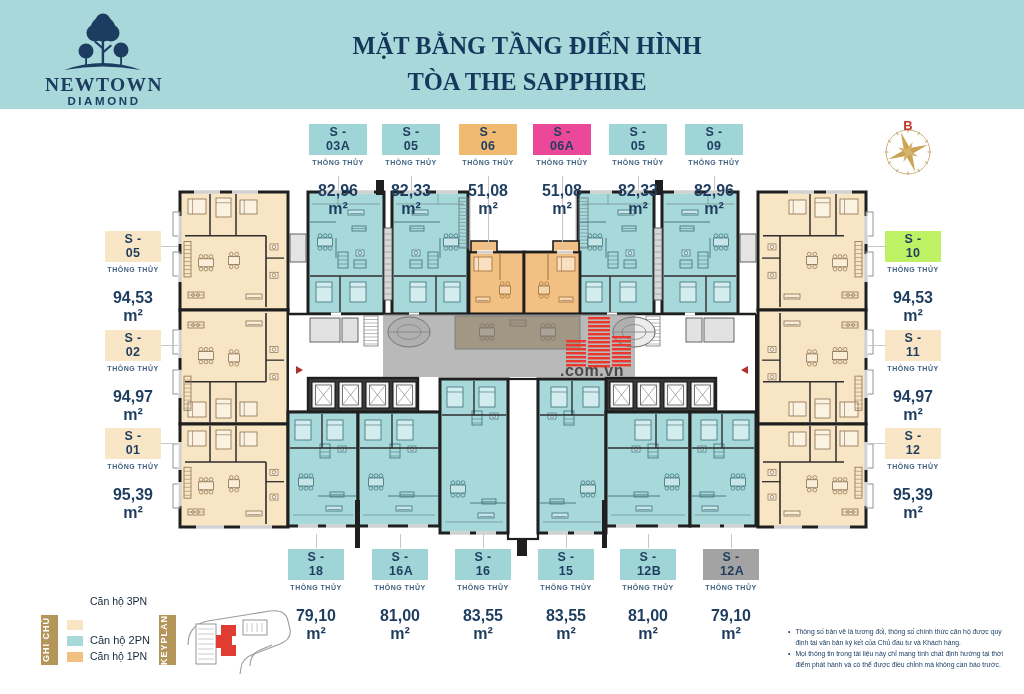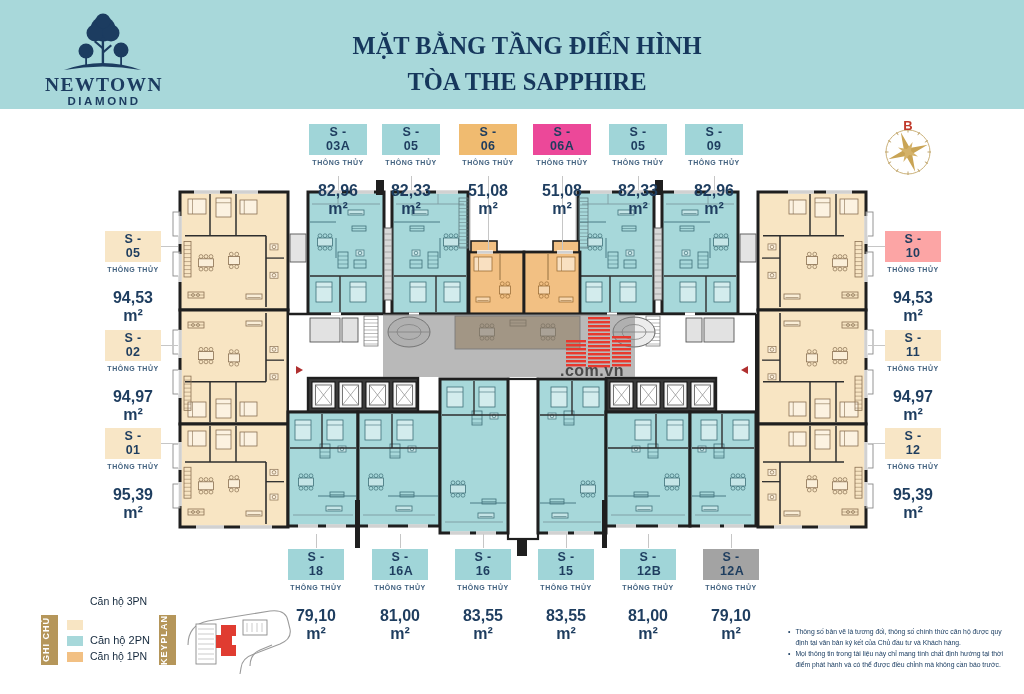--- a/index.html
+++ b/index.html
@@ -1713,21 +1713,21 @@
     <div class="ld" style="left:161px;top:345px;width:17px;height:1px"></div>
 
 <div class="lbl" style="left:105px;top:428px;width:56px">
 <div class="tag" style="background:#f8e6c6">S - 01</div>
 <div class="tt">THÔNG THỦY</div>
 <div class="ar">95,39 m²</div>
 </div>
     <div class="ld" style="left:161px;top:443px;width:17px;height:1px"></div>
 
 <div class="lbl" style="left:885px;top:231px;width:56px">
-<div class="tag" style="background:#fca5a5">S - 10</div>
+<div class="tag" style="background:#bef264">S - 10</div>
 <div class="tt">THÔNG THỦY</div>
 <div class="ar">94,53 m²</div>
 </div>
     <div class="ld" style="left:868px;top:246px;width:17px;height:1px"></div>
 
 <div class="lbl" style="left:885px;top:330px;width:56px">
 <div class="tag" style="background:#f8e6c6">S - 11</div>
 <div class="tt">THÔNG THỦY</div>
 <div class="ar">94,97 m²</div>
 </div>

